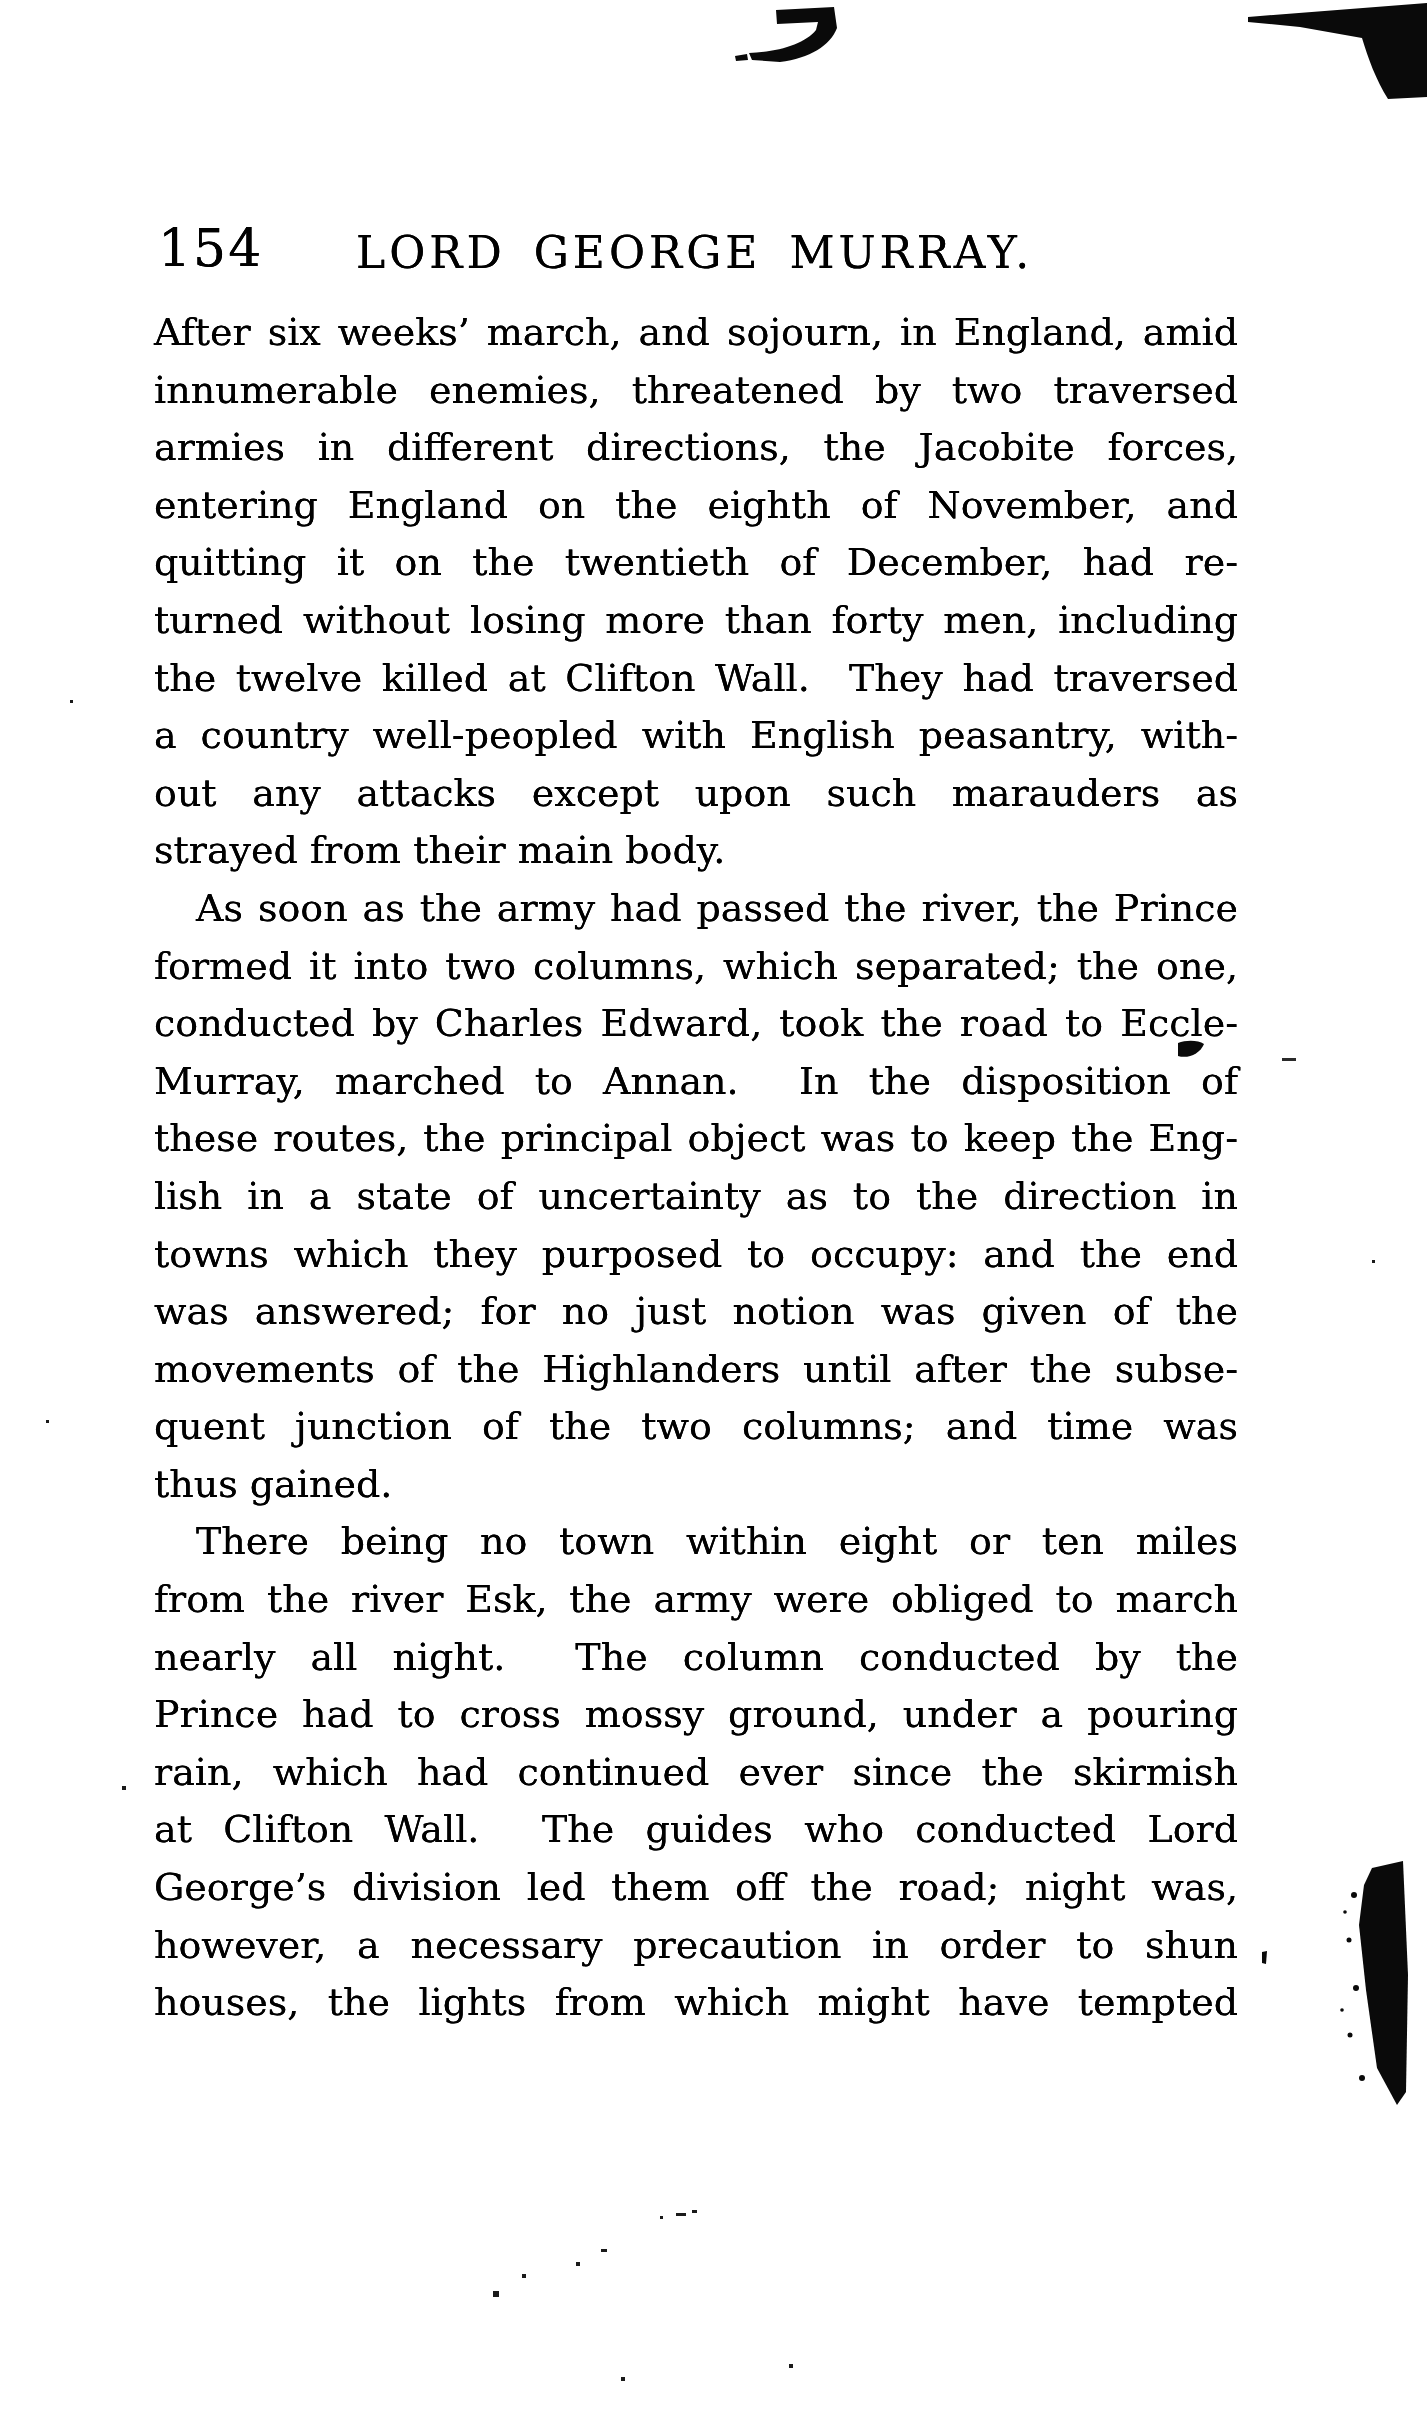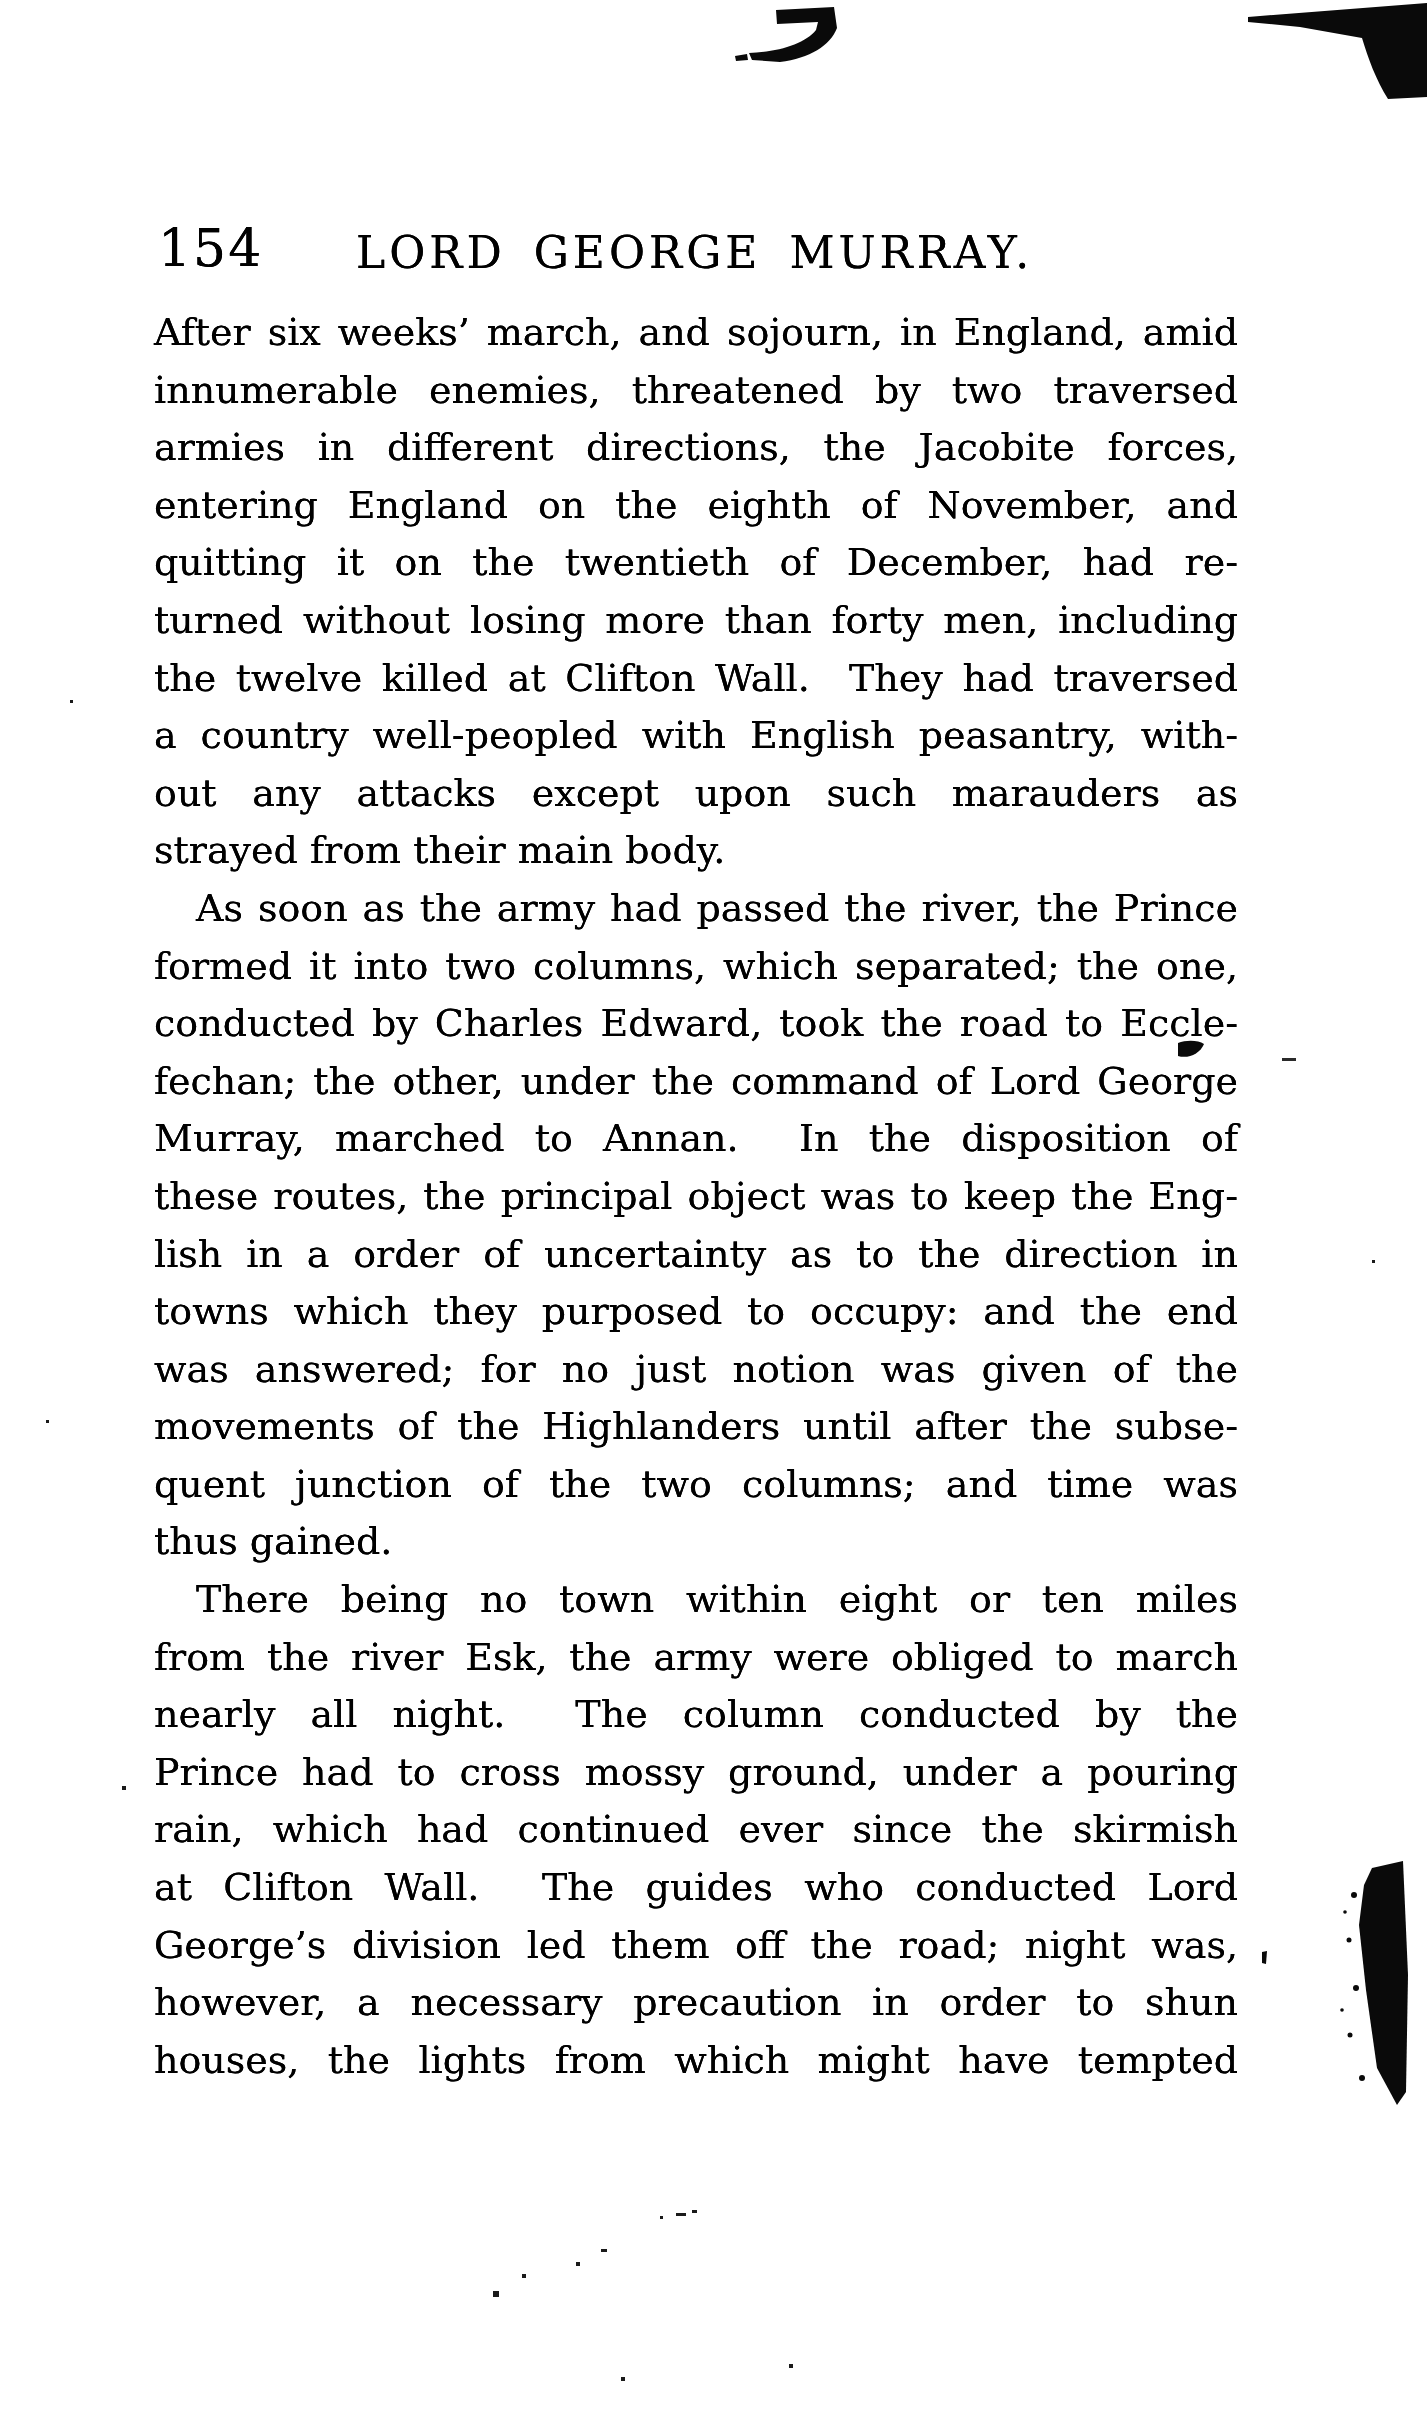--- a/index.html
+++ b/index.html
@@ -75,24 +75,23 @@
       <div class="line">entering England on the eighth of November, and</div>
       <div class="line">quitting it on the twentieth of December, had re-</div>
       <div class="line">turned without losing more than forty men, including</div>
       <div class="line">the twelve killed at Clifton Wall.&nbsp; They had traversed</div>
       <div class="line">a country well-peopled with English peasantry, with-</div>
       <div class="line">out any attacks except upon such marauders as</div>
       <div class="line par-end">strayed from their main body.</div>
       <div class="line indent">As soon as the army had passed the river, the Prince</div>
       <div class="line">formed it into two columns, which separated; the one,</div>
       <div class="line">conducted by Charles Edward, took the road to Eccle-</div>
-      <div class="line">fechan; the other, under the command of Lord George</div>
       <div class="line">Murray, marched to Annan.&nbsp; In the disposition of</div>
       <div class="line">these routes, the principal object was to keep the Eng-</div>
-      <div class="line">lish in a order of uncertainty as to the direction in</div>
+      <div class="line">lish in a state of uncertainty as to the direction in</div>
       <div class="line">towns which they purposed to occupy: and the end</div>
       <div class="line">was answered; for no just notion was given of the</div>
       <div class="line">movements of the Highlanders until after the subse-</div>
       <div class="line">quent junction of the two columns; and time was</div>
       <div class="line par-end">thus gained.</div>
       <div class="line indent">There being no town within eight or ten miles</div>
       <div class="line">from the river Esk, the army were obliged to march</div>
       <div class="line">nearly all night.&nbsp; The column conducted by the</div>
       <div class="line">Prince had to cross mossy ground, under a pouring</div>
       <div class="line">rain, which had continued ever since the skirmish</div>

